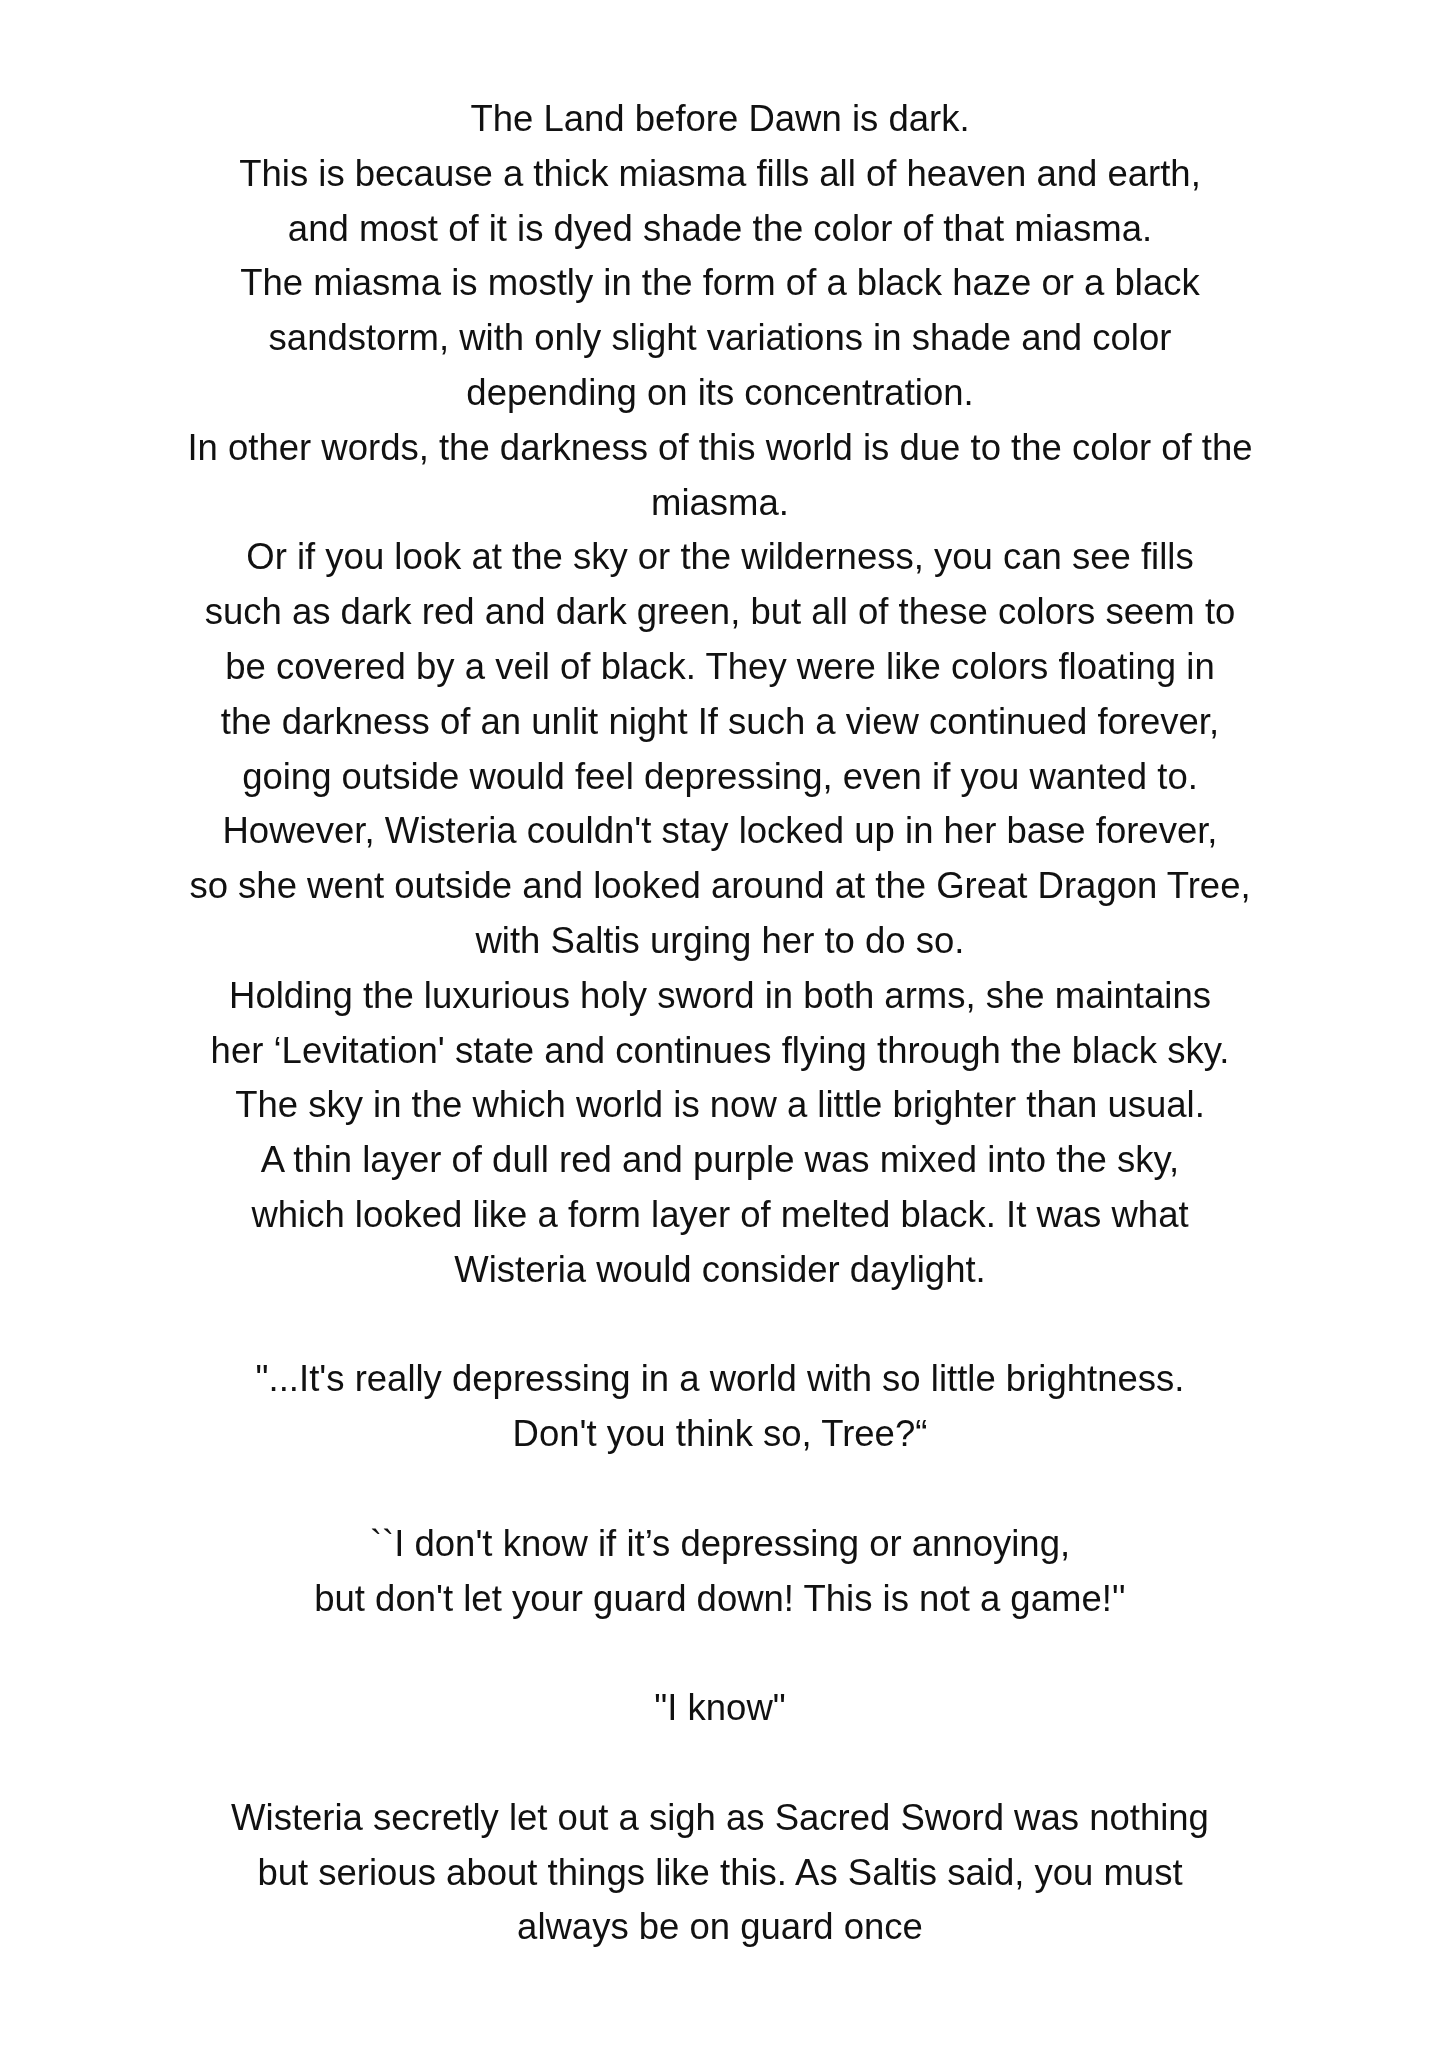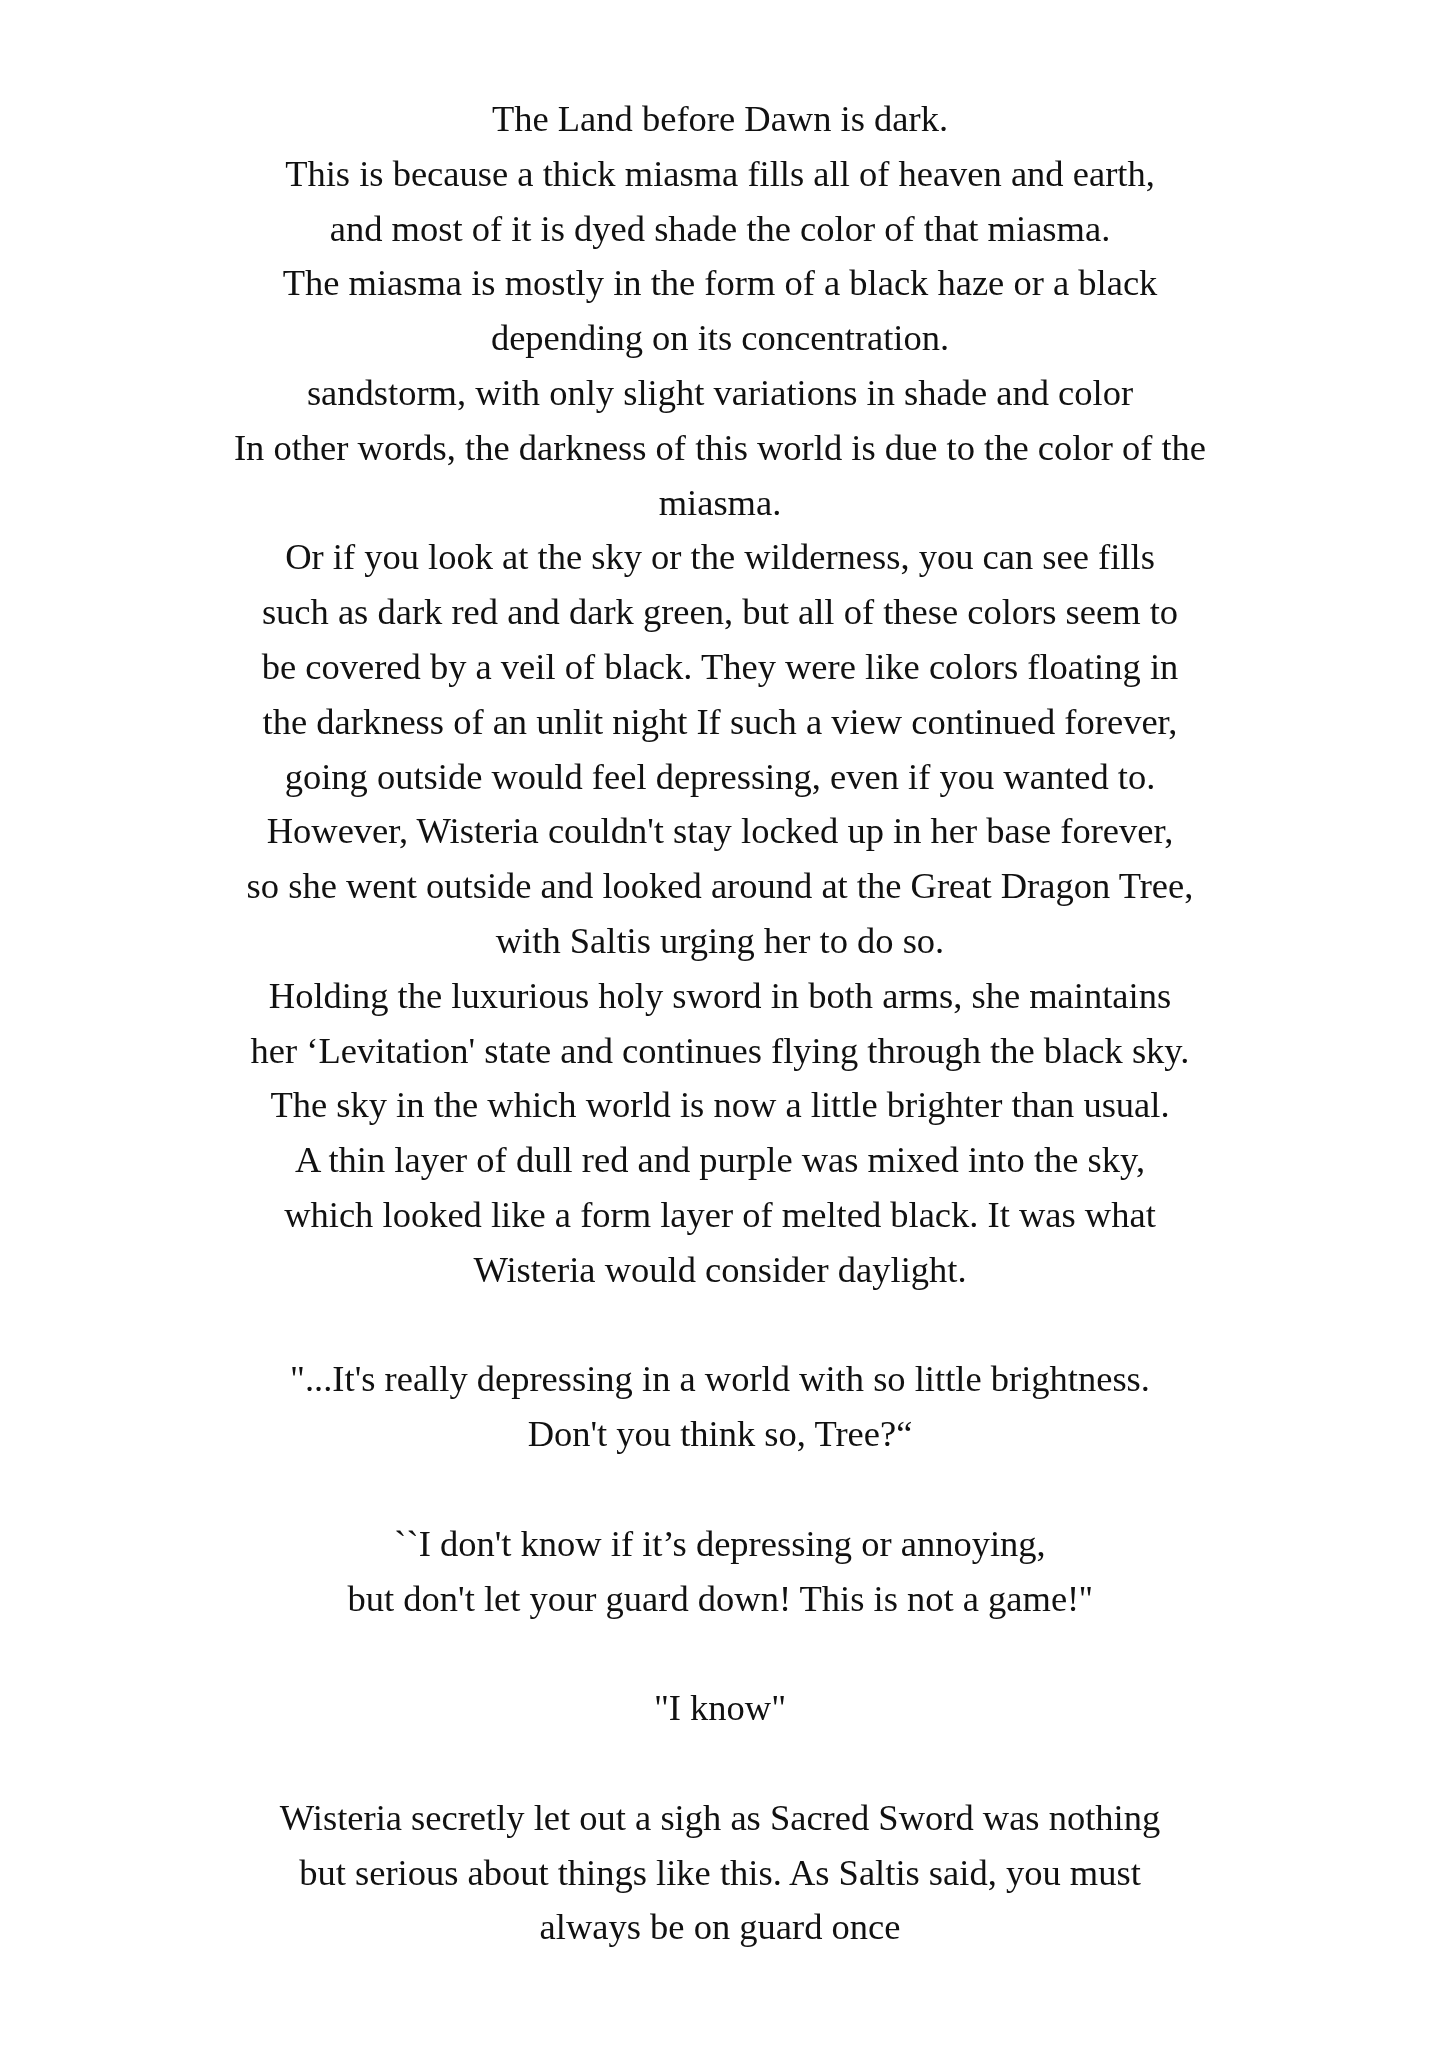--- a/index.html
+++ b/index.html
@@ -1,40 +1,40 @@
 <!DOCTYPE html>
 <html><head>
 <meta charset="utf-8">
 <style>
   html, body { margin: 0; padding: 0; background: #ffffff; }
   body { width: 1440px; height: 2048px; overflow: hidden; position: relative; }
   .page {
     position: absolute; left: 0; top: 92px; width: 1440px;
     text-align: center;
-    font-family: Liberation Serif, serif;
+    font-family: Liberation Sans, sans-serif;
     font-size: 36.5px;
     line-height: 54.8px;
     color: #111111;
   }
   .line { display: block; white-space: nowrap; }
   .para { margin: 0; }
   .gap { height: 54.8px; }
 </style>
 </head>
 <body>
 
 <div class="page">
 
   <p class="para">
     <span class="line">The Land before Dawn is dark.</span>
     <span class="line">This is because a thick miasma fills all of heaven and earth,</span>
     <span class="line">and most of it is dyed shade the color of that miasma.</span>
     <span class="line">The miasma is mostly in the form of a black haze or a black</span>
+    <span class="line">sandstorm, with only slight variations in shade and color</span>
     <span class="line">depending on its concentration.</span>
-    <span class="line">sandstorm, with only slight variations in shade and color</span>
     <span class="line">In other words, the darkness of this world is due to the color of the</span>
     <span class="line">miasma.</span>
     <span class="line">Or if you look at the sky or the wilderness, you can see fills</span>
     <span class="line">such as dark red and dark green, but all of these colors seem to</span>
     <span class="line">be covered by a veil of black. They were like colors floating in</span>
     <span class="line">the darkness of an unlit night If such a view continued forever,</span>
     <span class="line">going outside would feel depressing, even if you wanted to.</span>
     <span class="line">However, Wisteria couldn't stay locked up in her base forever,</span>
     <span class="line">so she went outside and looked around at the Great Dragon Tree,</span>
     <span class="line">with Saltis urging her to do so.</span>

